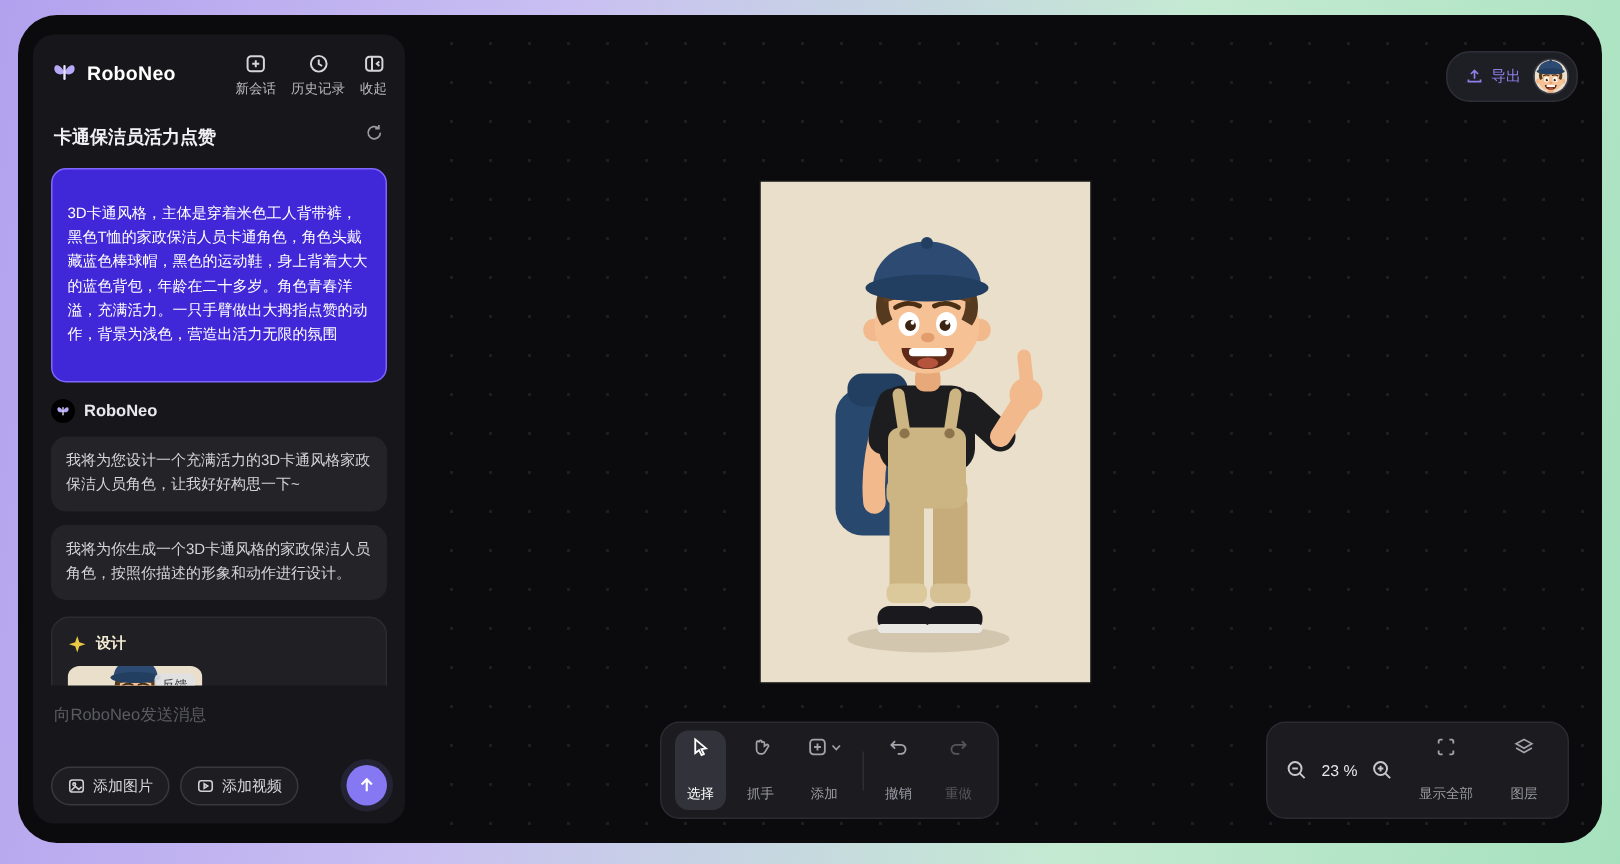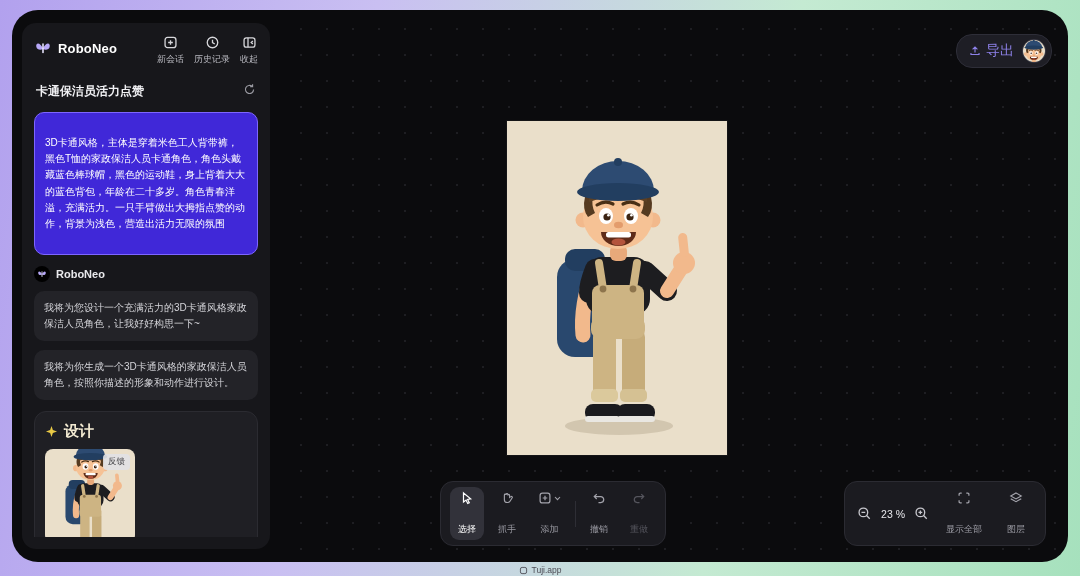--- a/index.html
+++ b/index.html
@@ -35,21 +35,21 @@
     display:flex; align-items:center; justify-content:center; }
   .assistant-label .mini-logo svg { width:10px; height:10px; }
   .assistant-name { color:#e9e9ec; font-size:11px; font-weight:600; }
   .assistant-bubble { background:#232328; border-radius:10px; padding:9px 10px;
     color:#d4d4d9; font-size:10px; line-height:1.6; }
 
   .design-card { background:#1f1f24; border:1px solid #2b2b31; border-radius:12px;
     padding:10px; margin-top:2px; }
   .design-head { display:flex; align-items:center; gap:6px; margin-bottom:8px; }
   .design-head svg { width:13px; height:13px; }
-  .design-title { color:#f2ead2; font-size:15px; font-weight:600; }
+  .design-title { color:#f2ead2; font-size:10px; font-weight:600; }
   .thumb { position:relative; width:90px; height:94px; border-radius:8px; overflow:hidden; }
   .thumb svg { display:block; width:100%; height:100%; }
   .feedback-badge { position:absolute; top:5px; right:5px; background:rgba(225,225,228,.92);
     color:#3a3a3e; font-size:8.5px; padding:2px 5px; border-radius:4px; }
 
   .composer { margin-top:8px; }
   .composer-placeholder { color:#5b5b63; font-size:11px; margin:4px 2px 26px 2px; }
   .composer-row { display:flex; align-items:center; gap:7px; }
   .pill-btn { display:flex; align-items:center; gap:5px; background:#1d1d22;
     border:1px solid #38383f; border-radius:13px; height:26px; padding:0 10px; cursor:pointer; }
@@ -62,21 +62,21 @@
 
   
   .canvas { position:absolute; left:268px; right:0; top:0; bottom:0;
     background-image:radial-gradient(circle,#1e1e22 1px,transparent 1.3px);
     background-size:26px 26px; background-position:8px 6px; }
 
   .top-right-pill { position:absolute; top:24px; right:16px; display:flex; align-items:center; gap:8px;
     background:rgba(34,34,42,.85); border:1px solid #2e2e38; border-radius:16px; padding:4px 5px 4px 12px; }
   .export-btn { display:flex; align-items:center; gap:5px; cursor:pointer; }
   .export-btn svg { width:12px; height:12px; stroke:#8d81e8; }
-  .export-label { color:#8d81e8; font-size:14px; }
+  .export-label { color:#8d81e8; font-size:10px; }
   .avatar { width:24px; height:24px; border-radius:50%; overflow:hidden; border:1px solid #3c3c48; }
   .avatar svg { display:block; width:100%; height:100%; }
 
   .artwork { position:absolute; left:227px; top:111px; width:220px; height:334px;
     box-shadow:0 0 0 1px rgba(255,255,255,.04); cursor:pointer; }
   .artwork svg { display:block; width:100%; height:100%; }
 
   .toolbar { position:absolute; bottom:16px; background:#1b1b20; border:1px solid #2b2b32;
     border-radius:13px; display:flex; align-items:center; padding:5px 9px; gap:6px; }
   .toolbar-center { left:160px; }
@@ -233,20 +233,45 @@
           </div>
           <div class="thumb">
             <svg viewBox="0 0 220 334" preserveAspectRatio="xMidYMid slice">
               <use href="#char-art"></use>
             </svg>
             <span class="feedback-badge">反馈</span>
           </div>
         </div>
       </div>
 
+      <div class="composer">
+        <div class="composer-placeholder">向RoboNeo发送消息</div>
+        <div class="composer-row">
+          <div class="pill-btn">
+            <svg viewBox="0 0 16 16" fill="none" stroke-width="1.4">
+              <rect x="2" y="2.6" width="12" height="10.8" rx="2.4"></rect>
+                <circle cx="6" cy="6.4" r="1.2"></circle>
+                <path d="M3.4,12 L7,8.4 L10,11 L12.6,8.8"></path>
+            </svg>
+            <span class="pl">添加图片</span>
+          </div>
+          <div class="pill-btn">
+            <svg viewBox="0 0 16 16" fill="none" stroke-width="1.4">
+              <rect x="2" y="3.4" width="12" height="9.2" rx="2.4"></rect>
+                <path d="M6.8,6 L10,8 L6.8,10 Z"></path>
+            </svg>
+            <span class="pl">添加视频</span>
+          </div>
+          <div class="send-btn">
+            <svg viewBox="0 0 16 16" fill="none" stroke-width="1.8">
+              <path d="M8,13 V3.4 M3.8,7.4 L8,3.2 L12.2,7.4"></path>
+            </svg>
+          </div>
+        </div>
+      </div>
     </aside>
 
     <main class="canvas">
 
       <div class="top-right-pill">
         <div class="export-btn">
           <svg viewBox="0 0 16 16" fill="none" stroke-width="1.5">
             <path d="M8,10 V2.8 M4.8,5.8 L8,2.6 L11.2,5.8 M2.6,10.6 V12.6 H13.4 V10.6"></path>
           </svg>
           <span class="export-label">导出</span>
@@ -324,19 +349,13 @@
           <svg viewBox="0 0 16 16" fill="none" stroke-width="1.3">
             <path d="M8,2.2 L14,5.6 L8,9 L2,5.6 Z M2,8.8 L8,12.2 L14,8.8"></path>
           </svg>
           <span class="tl">图层</span>
         </div>
       </div>
 
     </main>
   </div>
 
-  <div class="footer-brand">
-    <svg viewBox="0 0 16 16" fill="none" stroke-width="1.6">
-      <rect x="2.5" y="2.5" width="11" height="11" rx="3"></rect>
-    </svg>
-    <span class="fl">Tuji.app</span>
-  </div>
 </div>
 
 </body></html>

